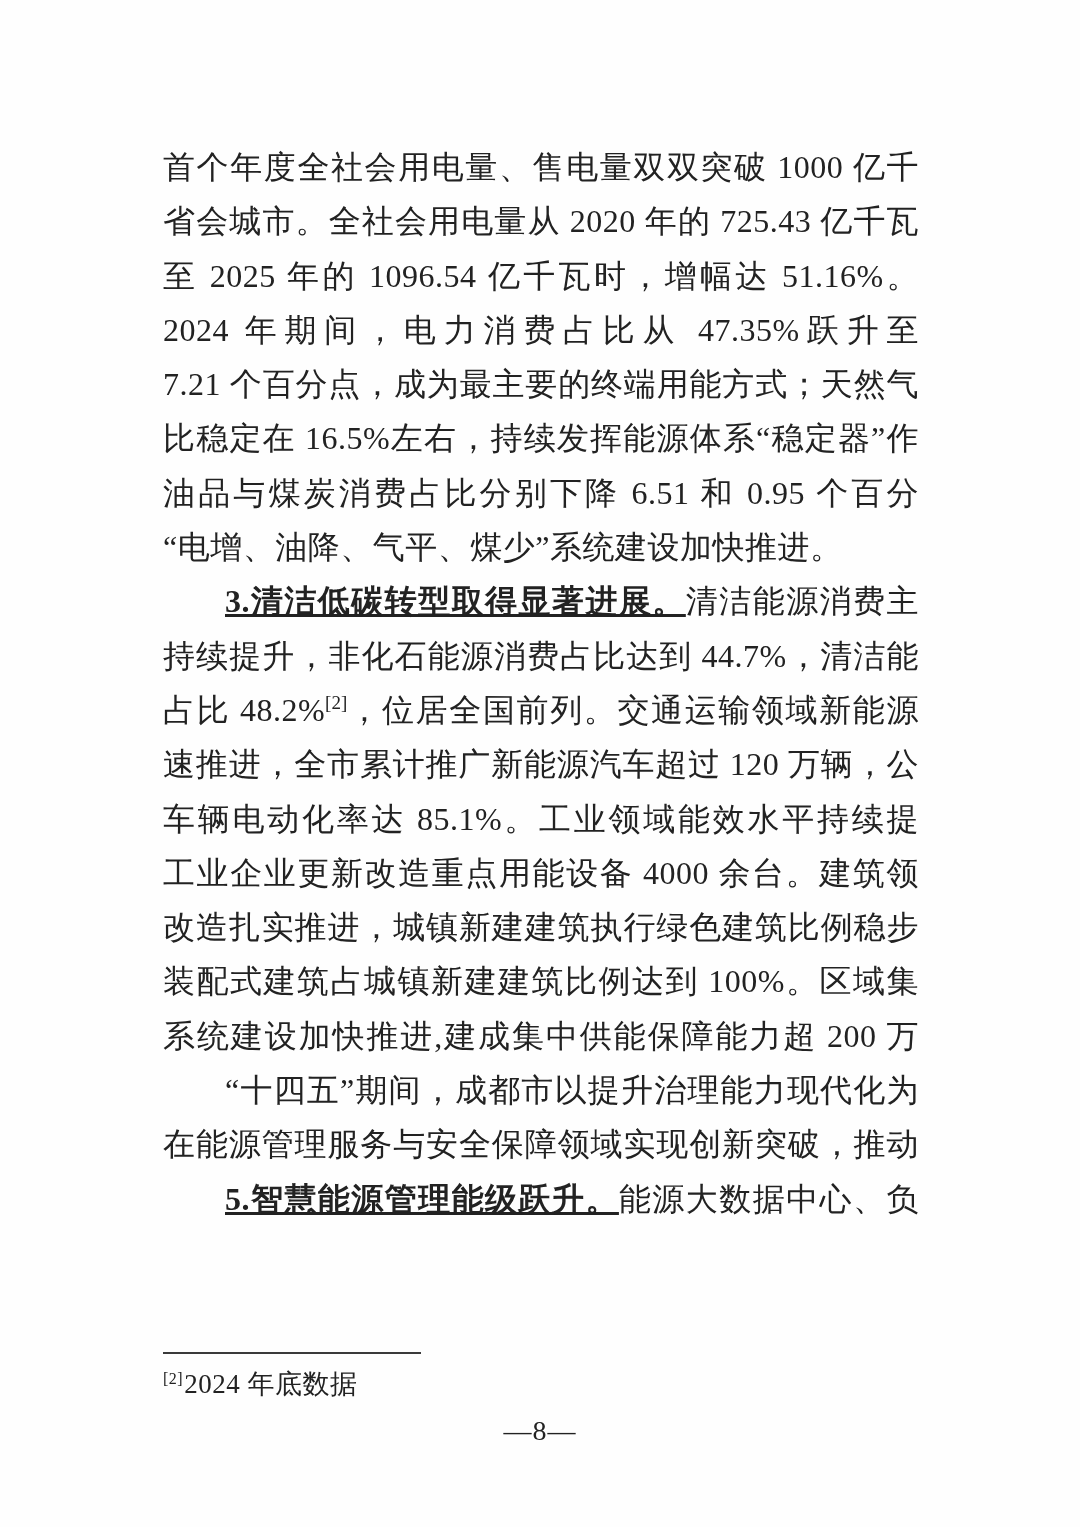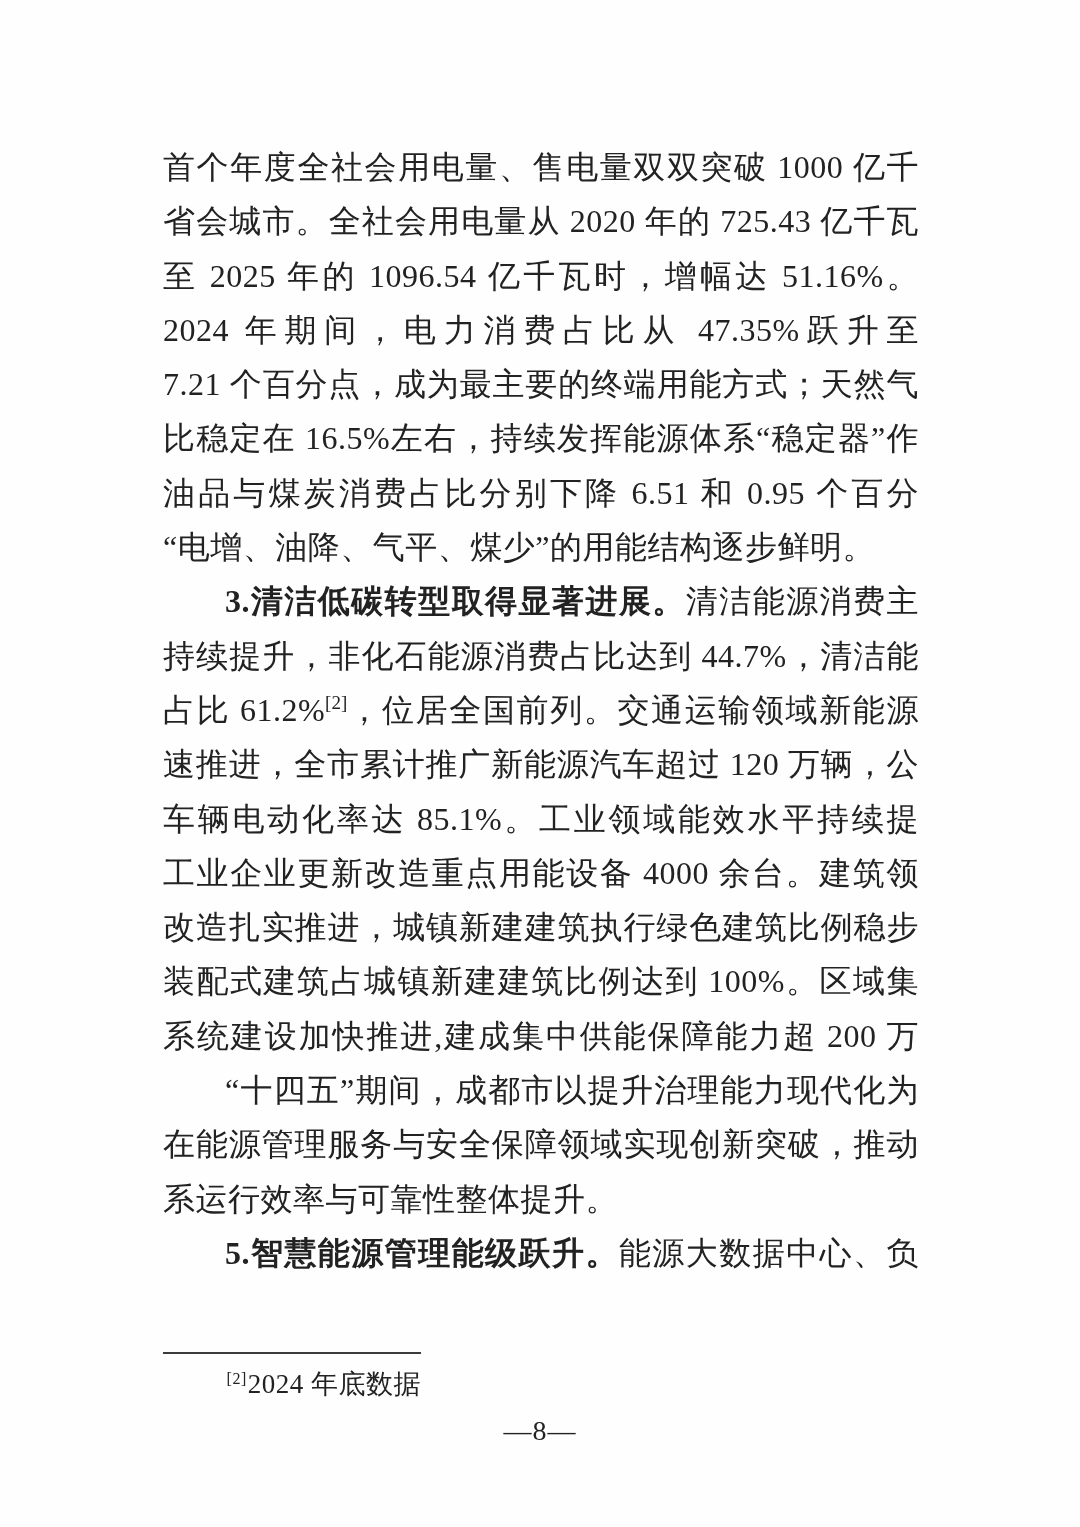--- a/index.html
+++ b/index.html
@@ -22,21 +22,21 @@
     font-size: 32px;
     line-height: 54.3px;
     height: 54.3px;
     text-align: justify;
     text-align-last: left;
     overflow: hidden;
     letter-spacing: 0.5px;
   }
   .line.justify { text-align-last: justify; }
   .line.indent { text-indent: 62px; }
-  .bold { font-weight: bold; }
+  .bold { font-weight: bold; text-decoration: underline; }
   .line sup {
     font-size: 19px;
     line-height: 0;
     vertical-align: 12px;
     letter-spacing: 0;
   }
   .footnote {
     position: absolute;
     left: 163px;
     top: 1352px;
@@ -44,21 +44,20 @@
   .footnote-rule {
     width: 258px;
     height: 0;
     border-top: 2px solid #3a3a3a;
     margin-bottom: 7px;
   }
   .footnote-line {
     font-size: 27px;
     line-height: 36px;
     letter-spacing: 0.5px;
-    text-align: right;
   }
   .fn-marker {
     font-size: 16px;
     vertical-align: 9px;
     margin-right: 1px;
   }
   .page-number {
     position: absolute;
     left: 0;
     top: 1415px;
@@ -74,33 +73,32 @@
 <div class="page">
 
   <div class="text-block" id="text-block">
       <div class="line justify"><span>首个年度全社会用电量、售电量双双突破 1000 亿千瓦时的</span></div>
       <div class="line justify"><span>省会城市。全社会用电量从 2020 年的 725.43 亿千瓦时增长</span></div>
       <div class="line justify"><span>至 2025 年的 1096.54 亿千瓦时，增幅达 51.16%。2020 年—</span></div>
       <div class="line justify"><span>2024 年期间，电力消费占比从 47.35%跃升至 54.56%，提升</span></div>
       <div class="line justify"><span>7.21 个百分点，成为最主要的终端用能方式；天然气消费占</span></div>
       <div class="line justify"><span>比稳定在 16.5%左右，持续发挥能源体系“稳定器”作用；</span></div>
       <div class="line justify"><span>油品与煤炭消费占比分别下降 6.51 和 0.95 个百分点，城市</span></div>
-      <div class="line"><span>“电增、油降、气平、煤少”的用能结构逐步鲜明。</span></div>
+      <div class="line"><span>“电增、油降、气平、煤少”系统建设加快推进。</span></div>
       <div class="line indent justify"><span class="bold">3.清洁低碳转型取得显著进展。</span><span>清洁能源消费主体地位</span></div>
       <div class="line justify"><span>持续提升，非化石能源消费占比达到 44.7%，清洁能源消费</span></div>
-      <div class="line justify"><span>占比 61.2%</span><sup>[2]</sup><span>，位居全国前列。交通运输领域新能源替代快</span></div>
+      <div class="line justify"><span>占比 48.2%</span><sup>[2]</sup><span>，位居全国前列。交通运输领域新能源替代快</span></div>
       <div class="line justify"><span>速推进，全市累计推广新能源汽车超过 120 万辆，公共领域</span></div>
       <div class="line justify"><span>车辆电动化率达 85.1%。工业领域能效水平持续提升，全市</span></div>
       <div class="line justify"><span>工业企业更新改造重点用能设备 4000 余台。建筑领域节能</span></div>
       <div class="line justify"><span>改造扎实推进，城镇新建建筑执行绿色建筑比例稳步提升，</span></div>
       <div class="line justify"><span>装配式建筑占城镇新建建筑比例达到 100%。区域集中供能</span></div>
       <div class="line justify"><span>系统建设加快推进,建成集中供能保障能力超 200 万平方米。</span></div>
       <div class="line indent justify"><span>“十四五”期间，成都市以提升治理能力现代化为核心，</span></div>
       <div class="line justify"><span>在能源管理服务与安全保障领域实现创新突破，推动能源体</span></div>
-      <div class="line"><span>系运行效率与可靠性整体提升。</span></div>
       <div class="line indent justify"><span class="bold">5.智慧能源管理能级跃升。</span><span>能源大数据中心、负荷管理</span></div>
     </div>
 
   <div class="footnote">
     <div class="footnote-rule"></div>
     <div class="footnote-line"><span class="fn-marker">[2]</span><span>2024 年底数据</span></div>
   </div>
 
   <div class="page-number">—8—</div>
 

